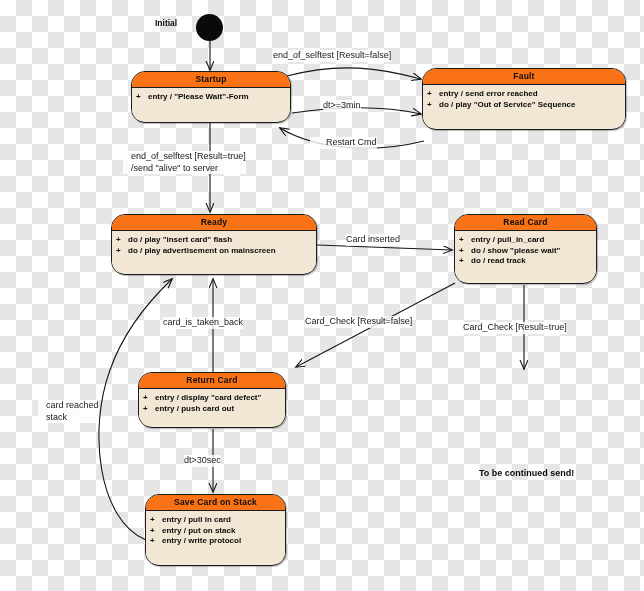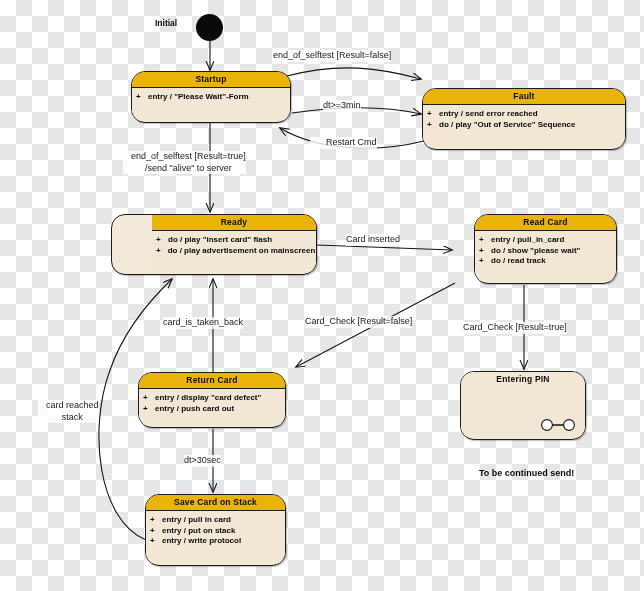--- a/index.html
+++ b/index.html
@@ -32,21 +32,21 @@
     background:#f3e9d8;
     box-shadow:1px 1px 1px rgba(0,0,0,.25);
     overflow:hidden;
   }
   .state .title{
     text-align:center;
     font-weight:bold;
     font-size:8.5px;
     color:#0b0b0b;
     padding:3px 2px 3px 2px;
-    background:#eab308;
+    background:#f97316;
     border-bottom:1.4px solid #1c1c1c;
     letter-spacing:.2px;
     line-height:1.1;
   }
   .state .body{
     padding:4px 4px 3px 4px;
     background:#f1e7d4;
     height:calc(100% - 18px);
     box-sizing:border-box;
     position:relative;
@@ -65,21 +65,20 @@
   .act .txt{display:inline-block;}
 
   .label{
     position:absolute;
     font-size:9px;
     color:#1a1a1a;
     background:rgba(255,255,255,.82);
     white-space:nowrap;
     line-height:1.28;
     letter-spacing:0px;
-    text-align:center;
   }
   .label.ml{white-space:pre-line;padding-left:8px;}
   .note{
     position:absolute;
     font-size:9px;
     font-weight:bold;
     color:#0a0a0a;
     white-space:nowrap;
   }
   .initial-label{
@@ -138,49 +137,49 @@
   <div class="state" style="left:131px;top:71px;width:160px;height:52px;">
     <div class="title">Startup</div>
     <div class="body">
       <div class="act">
         <span class="plus">+</span>
         <span class="txt">entry / "Please Wait"-Form</span>
       </div>
     </div>
   </div>
 
-  <div class="state" style="left:422px;top:68px;width:204px;height:62px;margin-top:20px;">
+  <div class="state" style="left:422px;top:68px;width:204px;height:62px;">
     <div class="title">Fault</div>
     <div class="body">
       <div class="act">
         <span class="plus">+</span>
         <span class="txt">entry / send error reached</span>
       </div>
       <div class="act">
         <span class="plus">+</span>
         <span class="txt">do / play "Out of Service" Sequence</span>
       </div>
     </div>
   </div>
 
-  <div class="state" style="left:111px;top:214px;width:206px;height:61px;padding-left:40px;">
+  <div class="state" style="left:111px;top:214px;width:206px;height:61px;">
     <div class="title">Ready</div>
     <div class="body">
       <div class="act">
         <span class="plus">+</span>
         <span class="txt">do / play "insert card" flash</span>
       </div>
       <div class="act">
         <span class="plus">+</span>
         <span class="txt">do / play advertisement on mainscreen</span>
       </div>
     </div>
   </div>
 
-  <div class="state" style="left:454px;top:214px;width:143px;height:70px;margin-left:20px;">
+  <div class="state" style="left:454px;top:214px;width:143px;height:70px;">
     <div class="title">Read Card</div>
     <div class="body">
       <div class="act">
         <span class="plus">+</span>
         <span class="txt">entry / pull_in_card</span>
       </div>
       <div class="act">
         <span class="plus">+</span>
         <span class="txt">do / show "please wait"</span>
       </div>
@@ -216,30 +215,20 @@
         <span class="plus">+</span>
         <span class="txt">entry / put on stack</span>
       </div>
       <div class="act">
         <span class="plus">+</span>
         <span class="txt">entry / write protocol</span>
       </div>
     </div>
   </div>
 
-  <div class="state empty" style="left:460px;top:371px;width:126px;height:69px;">
-    <div class="title" style="background:#f1e7d4;border-bottom:none;">Entering PIN</div>
-    <div class="body">
-      <svg width="40" height="14" style="position:absolute;right:6px;bottom:4px;">
-        <circle cx="8" cy="7" r="5.4" fill="#ffffff" stroke="#141414" stroke-width="1.1"></circle>
-        <circle cx="30" cy="7" r="5.4" fill="#ffffff" stroke="#141414" stroke-width="1.1"></circle>
-        <line x1="13" y1="7" x2="25" y2="7" stroke="#141414" stroke-width="1.6"></line>
-      </svg>
-    </div>
-  </div>
 
   <div class="label" style="left:273px;top:50px;">end_of_selftest [Result=false]</div>
 
   <div class="label" style="left:323px;top:100px;">dt&gt;=3min</div>
 
   <div class="label" style="left:310px;top:137px;padding-left:16px;">Restart Cmd</div>
 
   <div class="label ml" style="left:123px;top:151px;">end_of_selftest [Result=true]
 /send "alive" to server</div>
 

